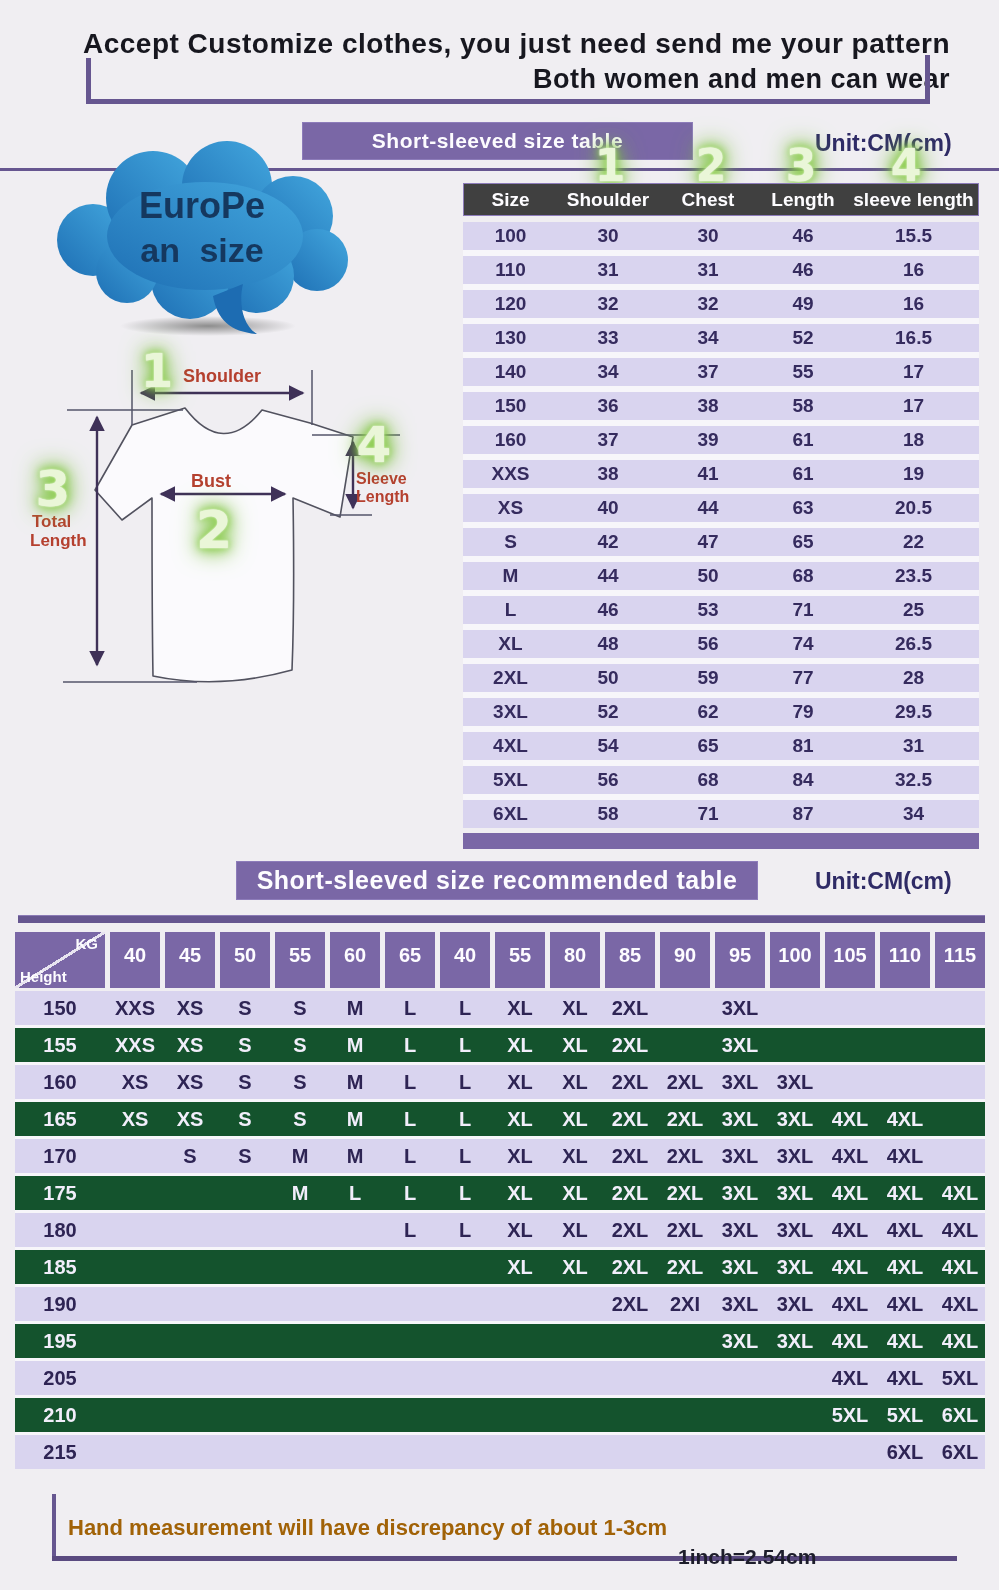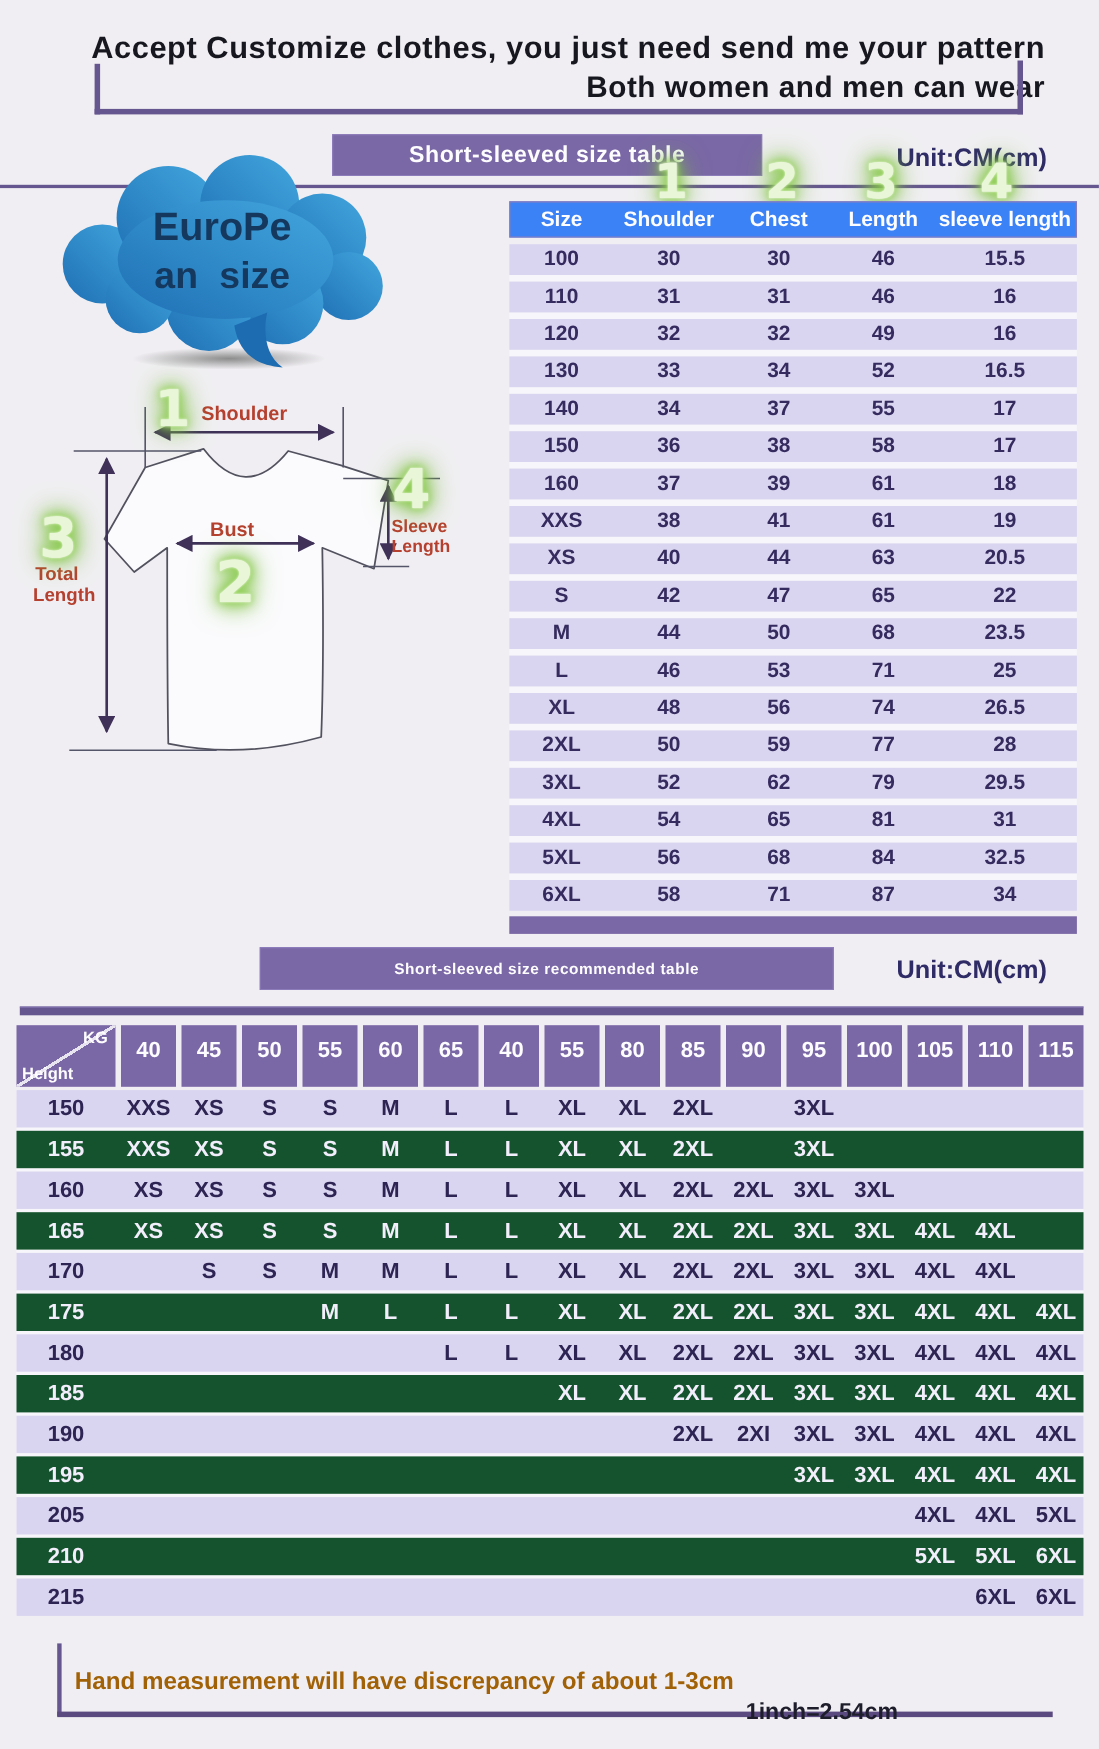--- a/index.html
+++ b/index.html
@@ -10,35 +10,35 @@
   
   .title{left:50px;top:28px;width:900px;text-align:right;font-weight:bold;
          font-size:28px;color:#17171f;letter-spacing:.5px;}
   .title2{top:64px;font-size:27px;}
   .tb-seg{background:#665690;}
 
   
   .banner{background:#7a67a6;color:#fdfcff;font-weight:bold;text-align:center;
           letter-spacing:.5px;box-shadow:inset 0 0 0 1px #8d7cba;}
   #banner1{left:302px;top:122px;width:391px;height:38px;font-size:21px;line-height:38px;}
-  #banner2{left:236px;top:861px;width:522px;height:39px;font-size:14px;line-height:39px;}
+  #banner2{left:236px;top:861px;width:522px;height:39px;font-size:25px;line-height:39px;}
   .unit{font-weight:bold;font-size:23px;color:#2f2b66;}
 
   .hline1{left:0;top:168px;width:999px;height:3px;background:#665690;}
   .hline2{left:18px;top:915px;width:967px;height:7px;background:#665690;border-top:1px solid #8a7ab5;}
 
   
   .gnum{position:absolute;text-align:center;font-weight:bold;color:#eaf6d8;
         font-family:"DejaVu Sans",sans-serif;
         text-shadow:0 0 2px #ffffff,0 0 6px #a5dc6b,0 0 12px #7cc23e,0 0 20px #7cc23e,0 0 28px #7cc23e;}
 
   
   #t1{left:463px;top:183px;width:516px;}
   #t1-header{display:grid;grid-template-columns:95px 100px 100px 90px 131px;height:33px;
-             background:#3b82f6;box-shadow:inset 0 0 0 1px #8d7cba;}
+             background:#404040;box-shadow:inset 0 0 0 1px #8d7cba;}
   .t1-hcell{color:#fdfcff;font-weight:bold;font-size:19px;line-height:33px;text-align:center;}
   #t1-body{background:#f7f6fa;}
   .t1-row{display:grid;grid-template-columns:95px 100px 100px 90px 131px;height:28px;
           background:#d9d4ef;margin-top:6px;}
   .t1-cell{color:#352b5e;font-weight:bold;font-size:19px;line-height:28px;text-align:center;}
   #t1-bar{height:16px;background:#7a67a6;margin-top:5px;}
 
   
   #t2{left:15px;top:932px;width:970px;}
   #t2-header{display:grid;grid-template-columns:90px repeat(16,1fr);column-gap:5px;height:56px;}

